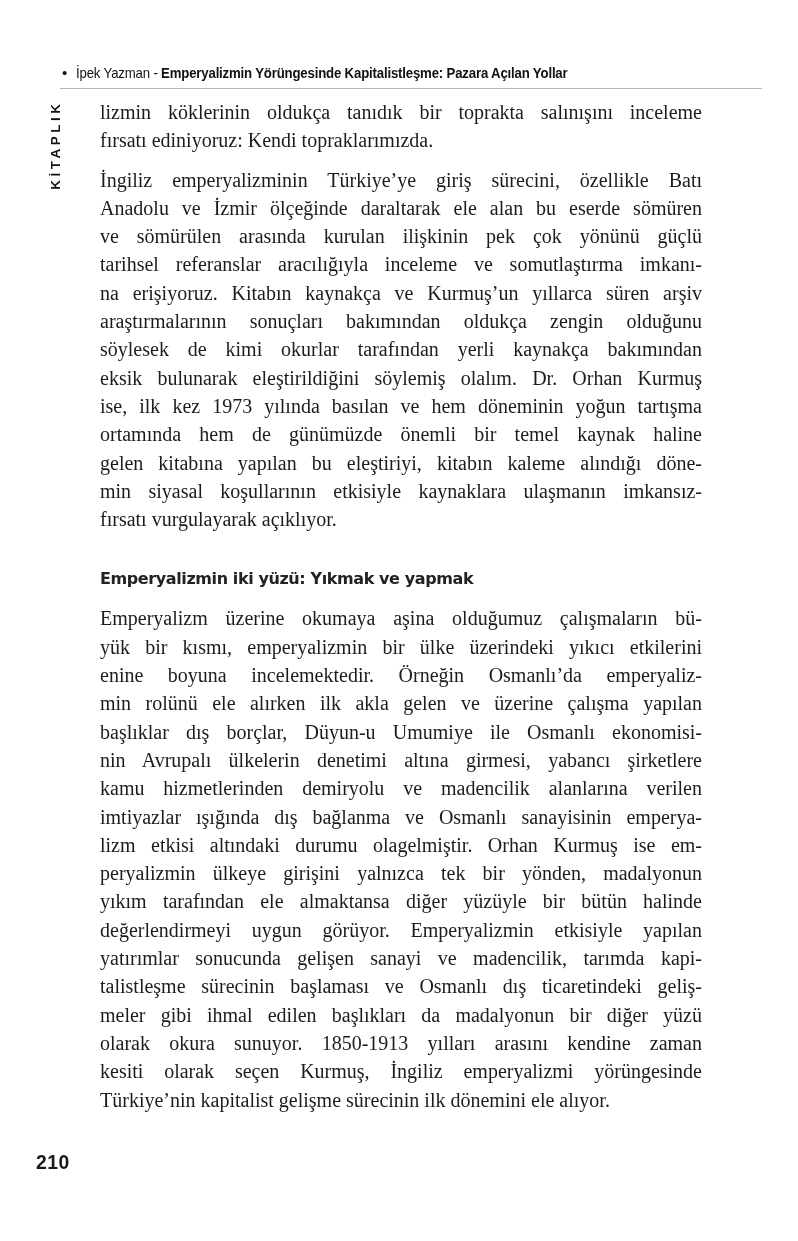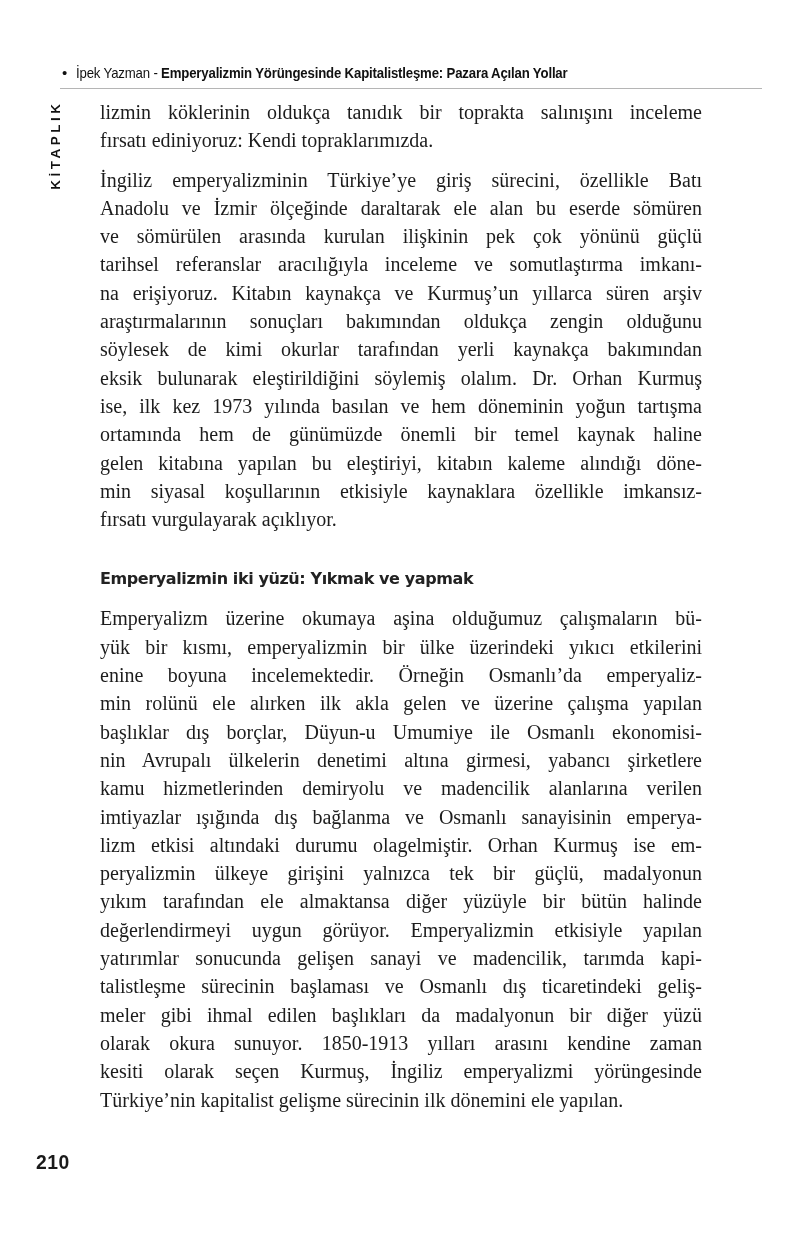--- a/index.html
+++ b/index.html
@@ -127,41 +127,41 @@
         <div class="line">Anadolu ve İzmir ölçeğinde daraltarak ele alan bu eserde sömüren</div>
         <div class="line">ve sömürülen arasında kurulan ilişkinin pek çok yönünü güçlü</div>
         <div class="line">tarihsel referanslar aracılığıyla inceleme ve somutlaştırma imkanı-</div>
         <div class="line">na erişiyoruz. Kitabın kaynakça ve Kurmuş’un yıllarca süren arşiv</div>
         <div class="line">araştırmalarının sonuçları bakımından oldukça zengin olduğunu</div>
         <div class="line">söylesek de kimi okurlar tarafından yerli kaynakça bakımından</div>
         <div class="line">eksik bulunarak eleştirildiğini söylemiş olalım. Dr. Orhan Kurmuş</div>
         <div class="line">ise, ilk kez 1973 yılında basılan ve hem döneminin yoğun tartışma</div>
         <div class="line">ortamında hem de günümüzde önemli bir temel kaynak haline</div>
         <div class="line">gelen kitabına yapılan bu eleştiriyi, kitabın kaleme alındığı döne-</div>
-        <div class="line">min siyasal koşullarının etkisiyle kaynaklara özellikle imkansız-</div>
+        <div class="line">min siyasal koşullarının etkisiyle kaynaklara ulaşmanın imkansız-</div>
         <div class="line last">fırsatı vurgulayarak açıklıyor.</div>
       </div>
       <div class="heading">Emperyalizmin iki yüzü: Yıkmak ve yapmak</div>
       <div class="paragraph">
         <div class="line">Emperyalizm üzerine okumaya aşina olduğumuz çalışmaların bü-</div>
         <div class="line">yük bir kısmı, emperyalizmin bir ülke üzerindeki yıkıcı etkilerini</div>
         <div class="line">enine boyuna incelemektedir. Örneğin Osmanlı’da emperyaliz-</div>
         <div class="line">min rolünü ele alırken ilk akla gelen ve üzerine çalışma yapılan</div>
         <div class="line">başlıklar dış borçlar, Düyun-u Umumiye ile Osmanlı ekonomisi-</div>
         <div class="line">nin Avrupalı ülkelerin denetimi altına girmesi, yabancı şirketlere</div>
         <div class="line">kamu hizmetlerinden demiryolu ve madencilik alanlarına verilen</div>
         <div class="line">imtiyazlar ışığında dış bağlanma ve Osmanlı sanayisinin emperya-</div>
         <div class="line">lizm etkisi altındaki durumu olagelmiştir. Orhan Kurmuş ise em-</div>
-        <div class="line">peryalizmin ülkeye girişini yalnızca tek bir güçlü, madalyonun</div>
+        <div class="line">peryalizmin ülkeye girişini yalnızca tek bir yönden, madalyonun</div>
         <div class="line">yıkım tarafından ele almaktansa diğer yüzüyle bir bütün halinde</div>
         <div class="line">değerlendirmeyi uygun görüyor. Emperyalizmin etkisiyle yapılan</div>
         <div class="line">yatırımlar sonucunda gelişen sanayi ve madencilik, tarımda kapi-</div>
         <div class="line">talistleşme sürecinin başlaması ve Osmanlı dış ticaretindeki geliş-</div>
         <div class="line">meler gibi ihmal edilen başlıkları da madalyonun bir diğer yüzü</div>
         <div class="line">olarak okura sunuyor. 1850-1913 yılları arasını kendine zaman</div>
         <div class="line">kesiti olarak seçen Kurmuş, İngiliz emperyalizmi yörüngesinde</div>
-        <div class="line last">Türkiye’nin kapitalist gelişme sürecinin ilk dönemini ele yapılan.</div>
+        <div class="line last">Türkiye’nin kapitalist gelişme sürecinin ilk dönemini ele alıyor.</div>
       </div>
     </div>
 
   <div class="pagenum">210</div>
 
 </div>
 
 </body></html>

